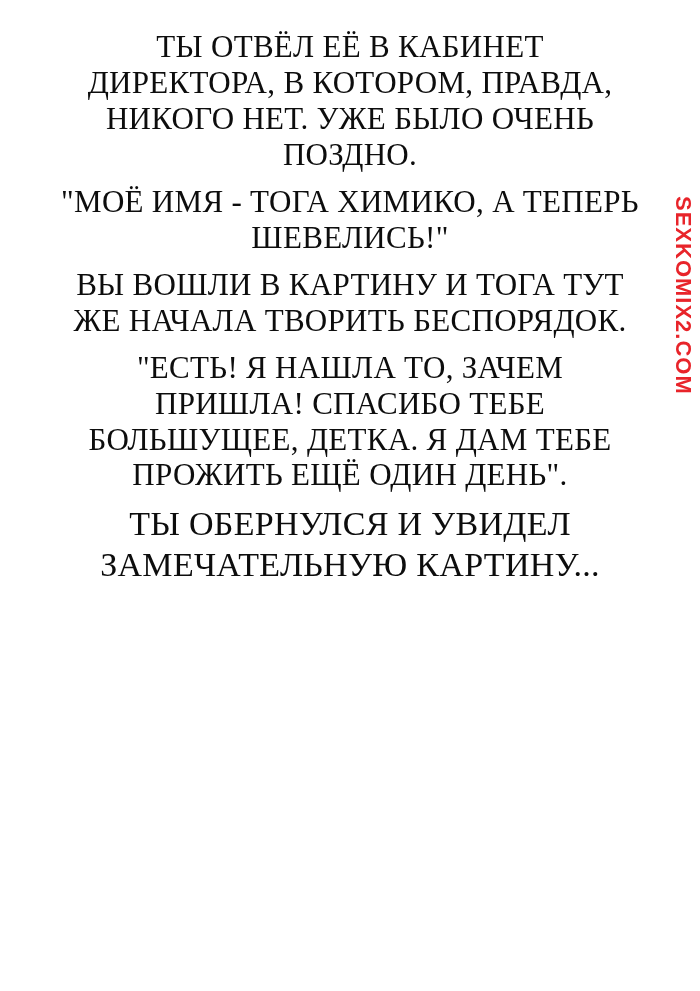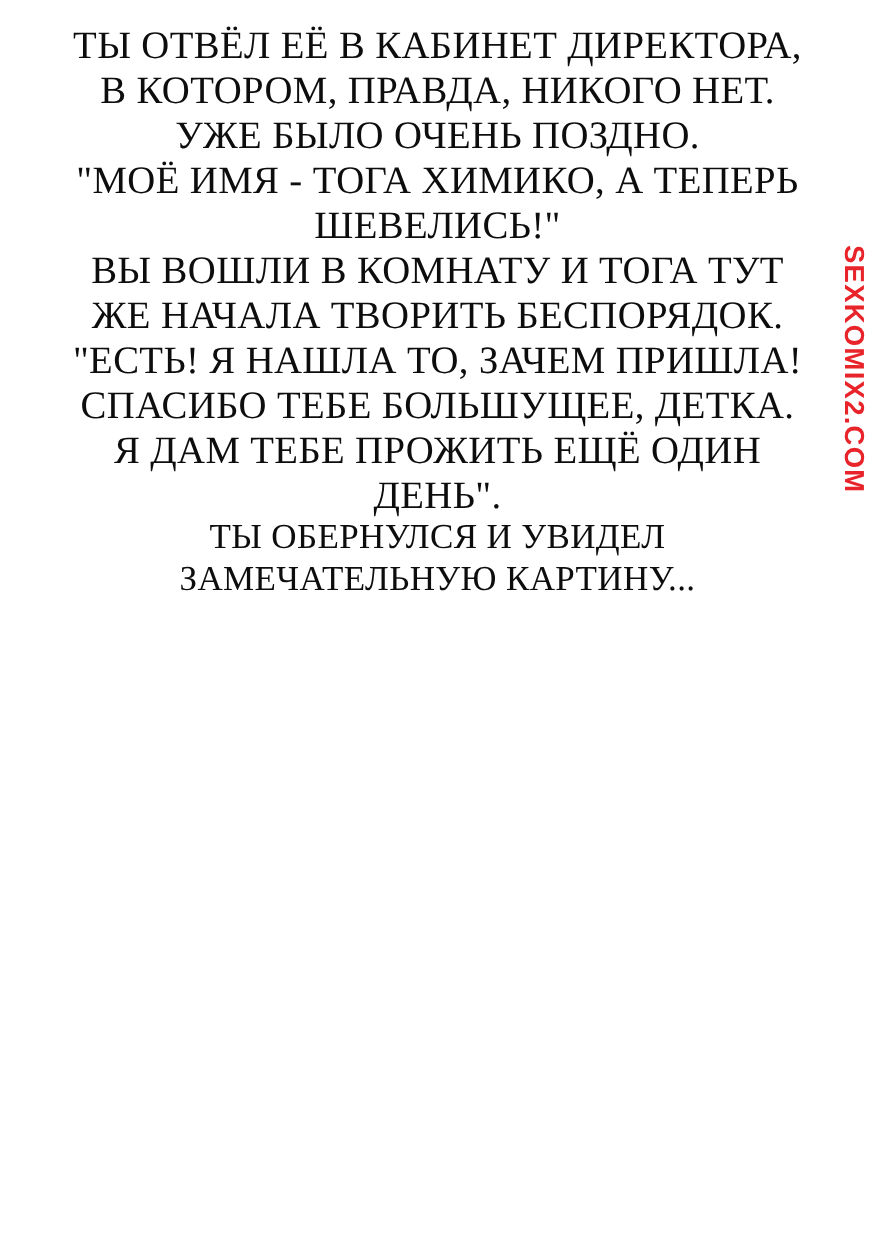--- a/index.html
+++ b/index.html
@@ -26,28 +26,28 @@
   }
   .text-block {
     width: 600px;
     text-align: center;
     color: #0d0d0d;
     font-size: 31px;
     line-height: 1.16;
     letter-spacing: 0.3px;
   }
   .para {
-    margin: 0;
+    margin: 11px;
     padding: 0;
   }
   .para + .para {
     margin-top: 0px;
   }
   .final {
-    font-size: 28px;
+    font-size: 34px;
     margin-top: 6px;
     line-height: 1.18;
   }
   .watermark {
     position: absolute;
     right: 6px;
     top: 196px;
     width: 28px;
     color: #e8242a;
     font-family: "Liberation Sans", sans-serif;
@@ -66,21 +66,21 @@
   .wm-b { font-size: 22px; }
 </style>
 </head>
 <body>
 
 <div class="page">
 
   <div class="text-block">
     <p class="para">ТЫ ОТВЁЛ ЕЁ В КАБИНЕТ ДИРЕКТОРА, В КОТОРОМ, ПРАВДА, НИКОГО НЕТ. УЖЕ БЫЛО ОЧЕНЬ ПОЗДНО.</p>
     <p class="para">"МОЁ ИМЯ - ТОГА ХИМИКО, А ТЕПЕРЬ ШЕВЕЛИСЬ!"</p>
-    <p class="para">ВЫ ВОШЛИ В КОМНАТУ И ТОГА ТУТ ЖЕ НАЧАЛА ТВОРИТЬ БЕСПОРЯДОК.</p>
+    <p class="para">ВЫ ВОШЛИ В КАРТИНУ И ТОГА ТУТ ЖЕ НАЧАЛА ТВОРИТЬ БЕСПОРЯДОК.</p>
     <p class="para">"ЕСТЬ! Я НАШЛА ТО, ЗАЧЕМ ПРИШЛА! СПАСИБО ТЕБЕ БОЛЬШУЩЕЕ, ДЕТКА. Я ДАМ ТЕБЕ ПРОЖИТЬ ЕЩЁ ОДИН ДЕНЬ".</p>
     <p class="para final">ТЫ ОБЕРНУЛСЯ И УВИДЕЛ ЗАМЕЧАТЕЛЬНУЮ КАРТИНУ...</p>
   </div>
 
   <div class="watermark">
     <span class="wm-part wm-a">SEX</span><span class="wm-part wm-b">KOMIX2.COM</span>
   </div>
 
 </div>
 

